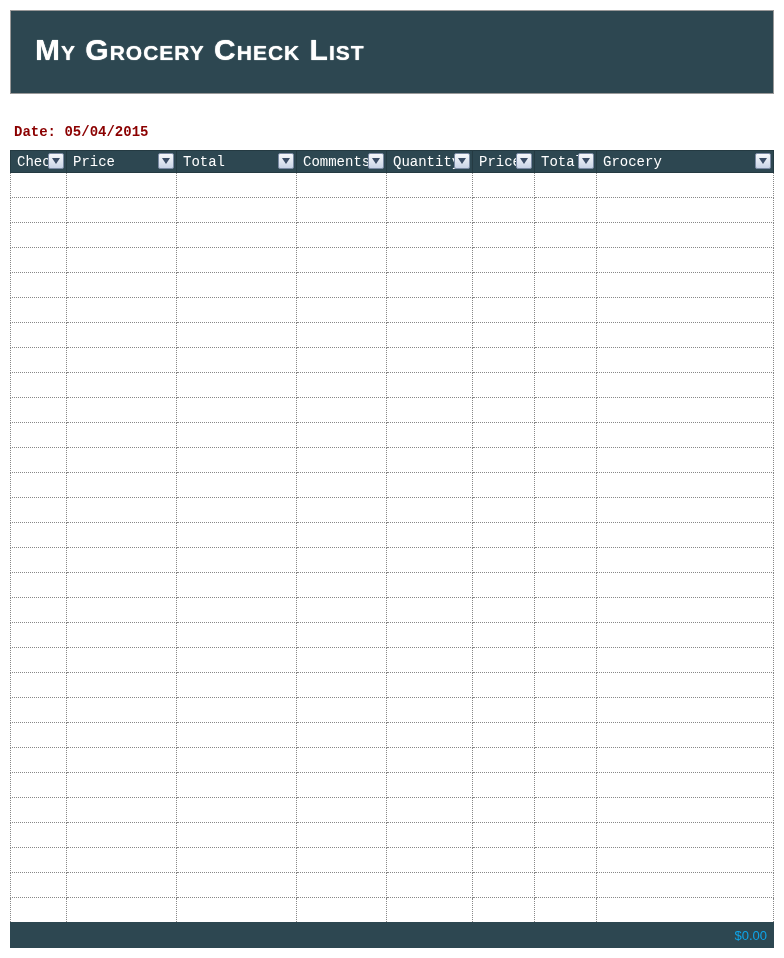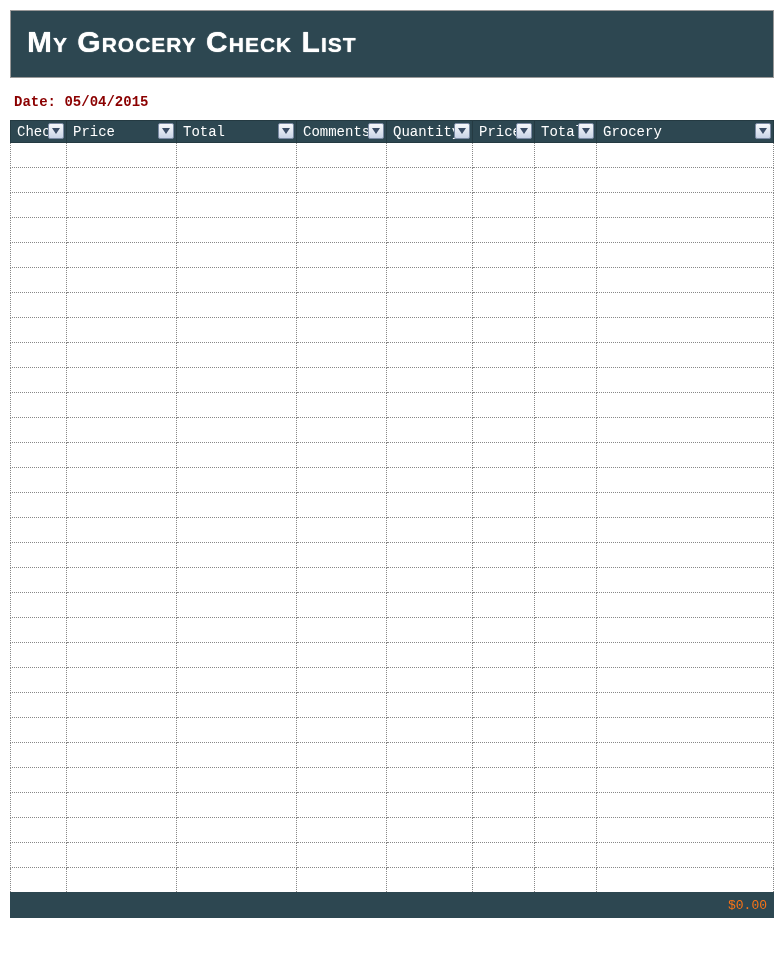--- a/index.html
+++ b/index.html
@@ -10,32 +10,32 @@
     background: #fff;
     width: 784px;
   }
   .banner {
     background: #2d4751;
     color: #fff;
     padding: 12px 14px 16px 14px;
     border: 1px solid #999;
   }
   .banner h1 {
-    margin: 2px;
+    margin: 10px;
     font-size: 30px;
     letter-spacing: 1px;
     font-family: "Impact", "Arial Black", sans-serif;
     font-variant: small-caps;
     text-shadow: 0 0 1px #fff;
   }
   .date-line {
     color: #8b0000;
     font-weight: bold;
     font-size: 14px;
-    padding: 16px 4px 10px 4px;
+    padding: 30px 4px 10px 4px;
     font-family: "Courier New", monospace;
   }
   table.grid {
     border-collapse: collapse;
     width: 100%;
     table-layout: fixed;
   }
   table.grid thead th {
     background: #2d4751;
     color: #fff;
@@ -66,23 +66,23 @@
   table.grid tbody td {
     border: 1px dotted #888;
     height: 25px;
     padding: 0 4px;
     font-size: 13px;
     background: #fff;
   }
   .footer-row td {
     background: #2d4751 !important;
     border: 1px solid #2d4751 !important;
-    color: #f97316;
+    color: #0ea5e9;
     height: 24px;
-    font-family: Liberation Mono, monospace;
+    font-family: Liberation Sans, sans-serif;
     font-size: 15px;
   }
   .footer-row td.total-cell {
     text-align: right;
     padding-right: 6px;
   }
   .col-check   { width: 56px; }
   .col-item    { width: 110px; }
   .col-store   { width: 120px; }
   .col-category{ width: 90px; }

